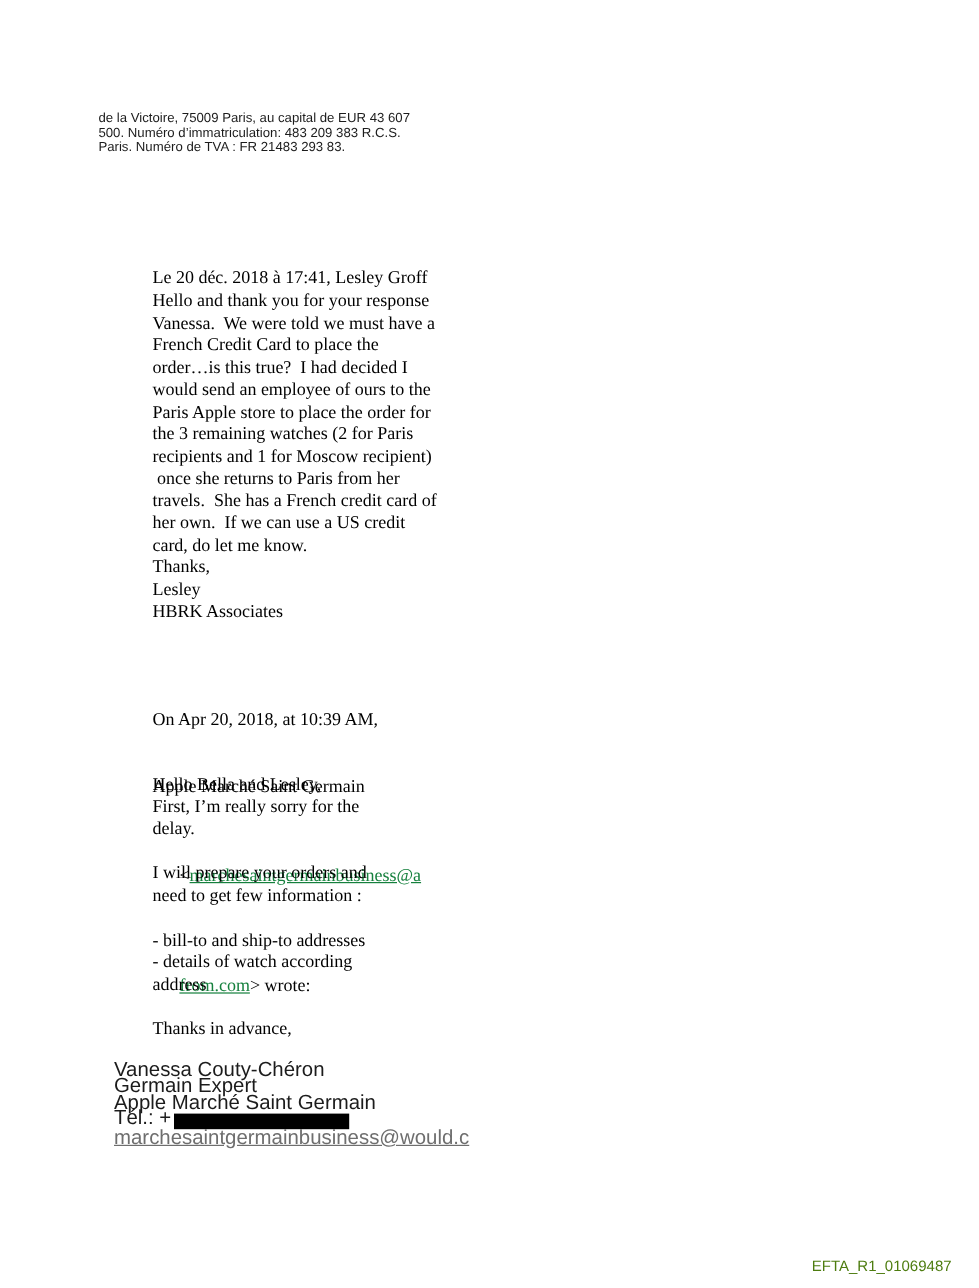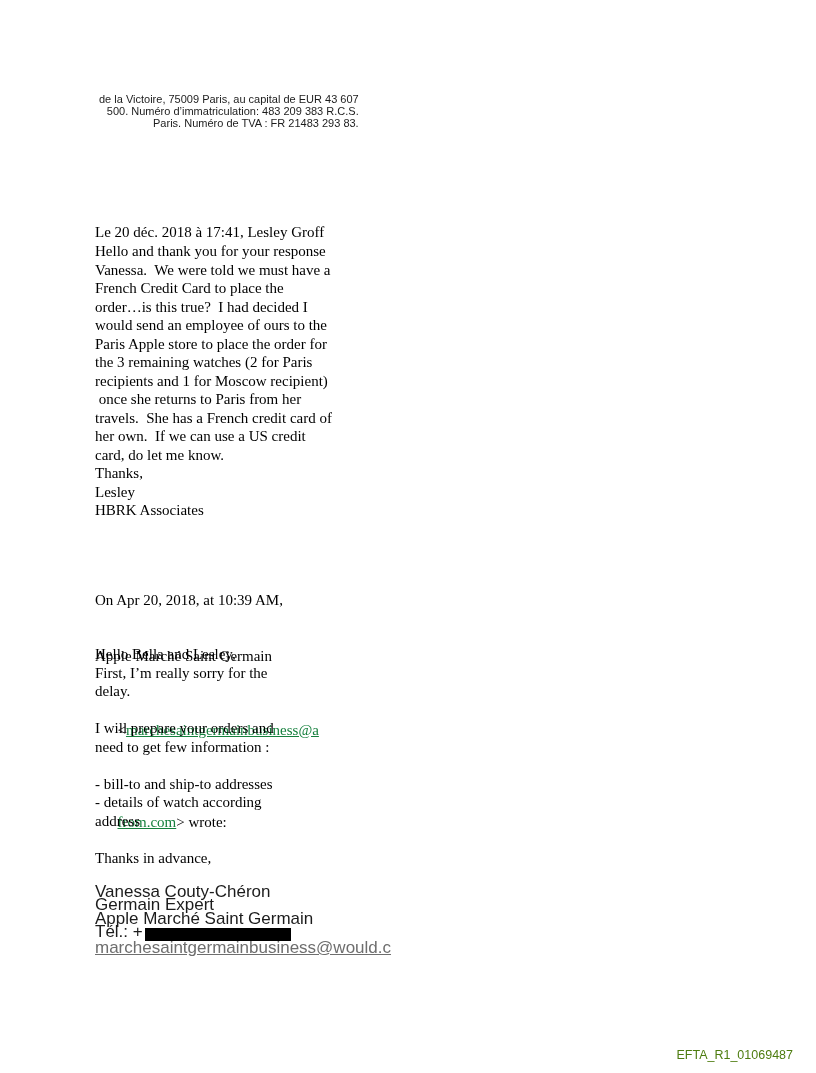--- a/index.html
+++ b/index.html
@@ -17,22 +17,23 @@
     line-height: 11.8px;
     color: #1c1c1c;
     white-space: pre-wrap;
   }
   .serif-body {
     font-family: "Liberation Serif", serif;
     font-size: 15px;
     line-height: 18.5px;
     color: #000000;
     white-space: pre-wrap;
+    margin-left: 32px;
   }
-  .company-block   { position: absolute; left: 99px; top: 94px; text-align: right; }
+  .company-block   { position: absolute; left: 82px; top: 94px; }
   .quote1-block    { position: absolute; left: 95px; top: 186px; }
   .body1-block     { position: absolute; left: 95px; top: 242px; }
   .quote2-block    { position: absolute; left: 95px; top: 554px; }
   .body2-block     { position: absolute; left: 95px; top: 645px; }
   .signature-block {
     position: absolute; left: 95px; top: 885px;
     font-family: "Liberation Sans", sans-serif;
     font-size: 17px;
     line-height: 13.3px;
     color: #1c1c1c;

